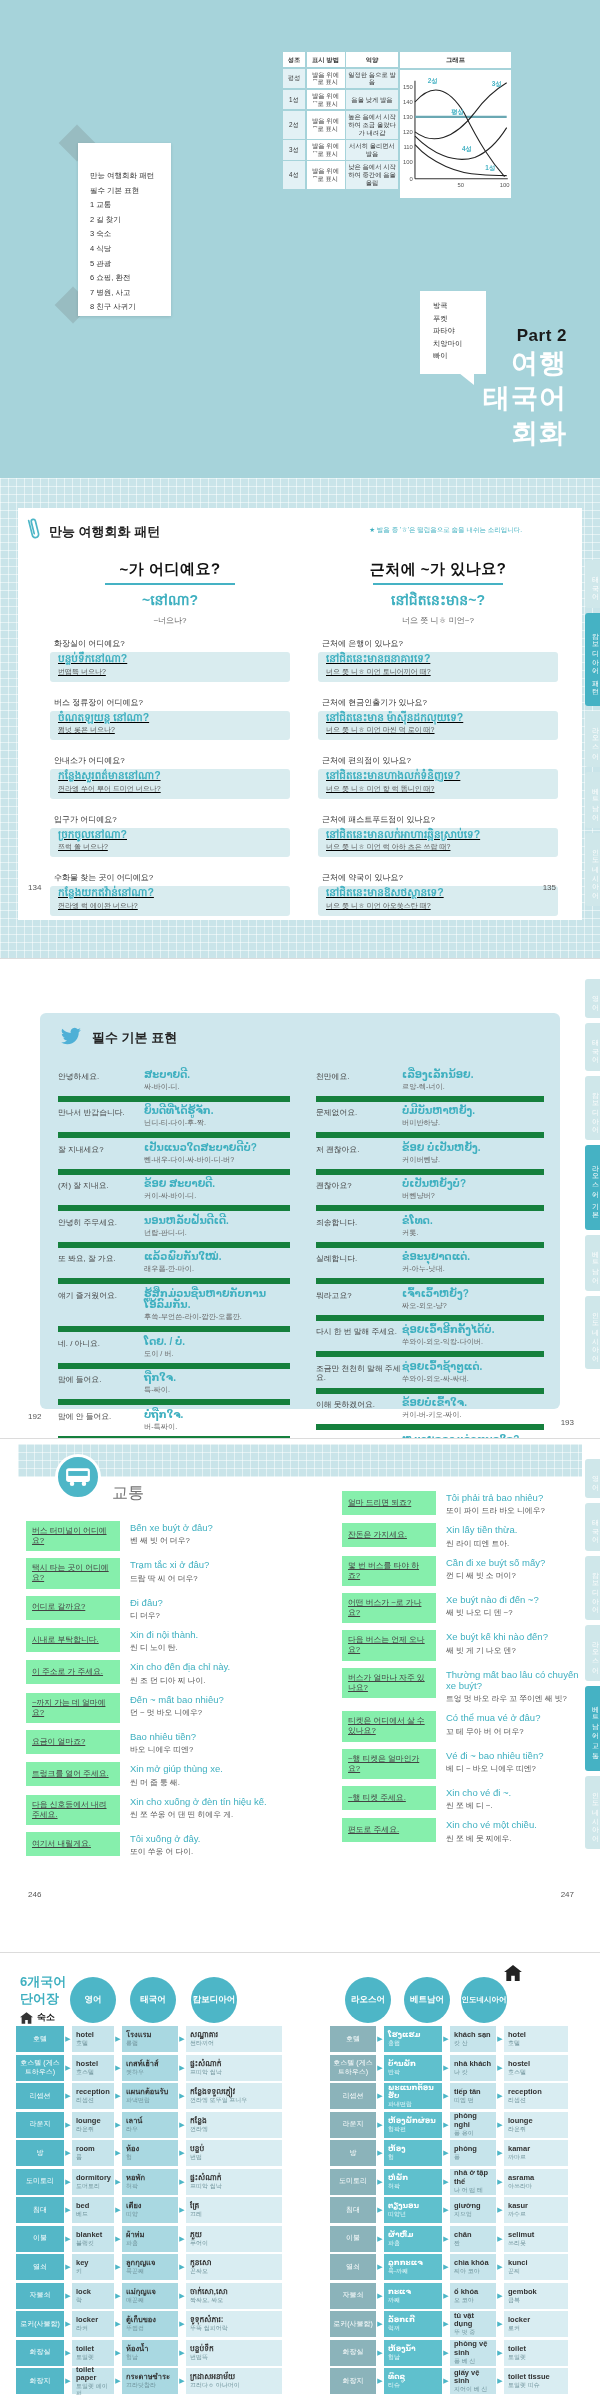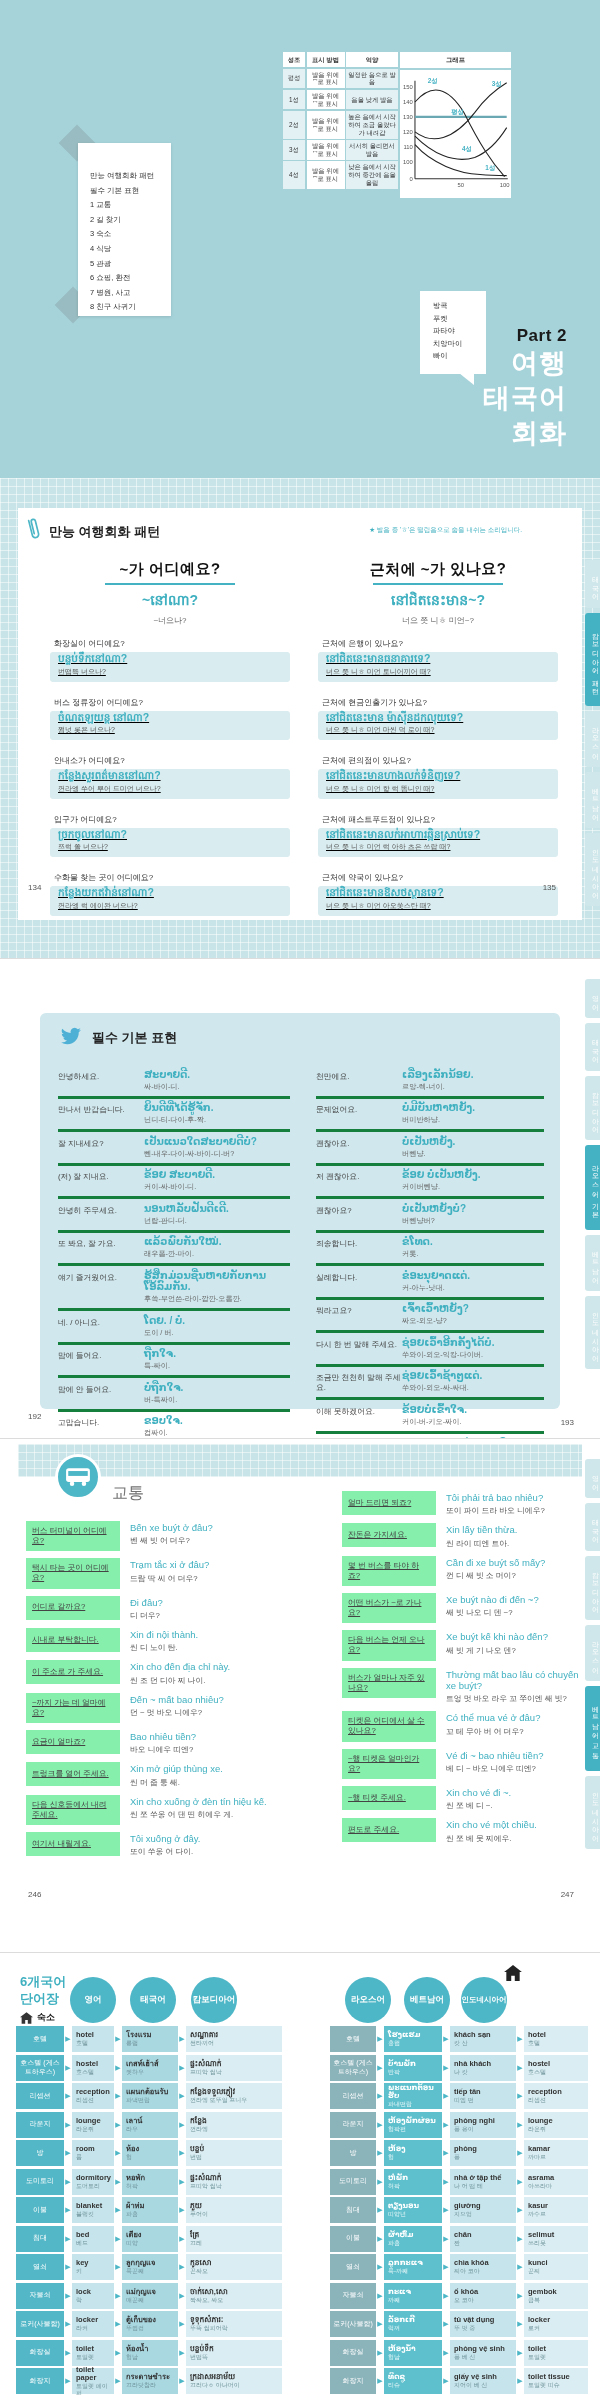--- a/index.html
+++ b/index.html
@@ -62,21 +62,21 @@
   #s2 .tabs{top:82px;}
 
   
   #s3{top:958px;height:480px;background:#fff;border-top:1px solid #dcdcdc;}
   #s3-panel{position:absolute;left:40px;top:54px;width:520px;height:396px;background:#cfe7ed;border-radius:6px;}
   #s3-head{position:absolute;left:20px;top:14px;display:flex;align-items:center;}
   #s3-title{font-size:13px;font-weight:800;color:#222;margin-left:10px;}
   .bcol{position:absolute;top:52px;}
   #s3-col-l{left:18px;width:232px;}
   #s3-col-r{left:276px;width:228px;}
-  .b-row{display:flex;border-bottom:3px solid #15803d;padding:3.5px 0 4px;}
+  .b-row{display:flex;border-bottom:6px solid #15803d;padding:3.5px 0 4px;}
   .b-row:last-child{border-bottom:none;}
   .b-ko{width:86px;font-size:7.8px;color:#444;padding-top:3px;flex-shrink:0;line-height:1.25;}
   .b-native{font-size:10px;font-weight:bold;color:#3fb0c0;line-height:1.15;}
   .b-pron{font-size:7.2px;color:#666;margin-top:1.5px;}
   #s3-pn-l{left:28px;bottom:18px;}
   #s3-pn-r{right:26px;bottom:12px;}
   #s3 .tabs{top:20px;}
 
   
   #s4{top:1438px;height:480px;background:#fff;border-top:1px solid #dcdcdc;}
@@ -112,21 +112,21 @@
   .v-arrow{width:8px;display:flex;align-items:center;justify-content:center;color:#4db6c7;font-size:7px;}
   .v-cell{display:flex;flex-direction:column;justify-content:center;padding:1px 4px;box-sizing:border-box;}
   .v-word{font-size:7.5px;font-weight:bold;color:#333;line-height:1.1;}
   .v-pron{font-size:6px;color:#70949c;margin-top:1px;line-height:1.1;}
   #s5-col-l .c0{width:42px;background:#c6e4eb;}
   #s5-col-l .c1{width:56px;background:#a9d8e1;}
   #s5-col-l .c2{width:96px;background:#d9edf2;}
   #s5-col-r .c0{width:58px;background:#5fc0cd;}
   #s5-col-r .c0 .v-word{color:#fff;}
   #s5-col-r .c0 .v-pron{color:#e8f7f9;}
-  #s5-col-r .c1{width:66px;background:#c6e4eb;}
+  #s5-col-r .c1{width:46px;background:#c6e4eb;}
   #s5-col-r .c2{width:64px;background:#d9edf2;}
   #s5-pn-l{left:28px;bottom:14px;}
   #s5-pn-r{right:28px;bottom:22px;}
 </style>
 </head>
 <body>
 
 <section id="hero">
   <div class="corner" id="corner-top"></div>
   <div class="corner" id="corner-bottom"></div>
@@ -417,27 +417,20 @@
           </div>
         </div>
         <div class="b-row">
           <span class="b-ko">문제없어요.</span>
           <div>
             <div class="b-native">ບໍ່ມີບັນຫາຫຍັງ.</div>
             <div class="b-pron">버미반하냥.</div>
           </div>
         </div>
         <div class="b-row">
-          <span class="b-ko">괜찮아요.</span>
-          <div>
-            <div class="b-native">ບໍ່ເປັນຫຍັງ.</div>
-            <div class="b-pron">버뻰냥.</div>
-          </div>
-        </div>
-        <div class="b-row">
           <span class="b-ko">저 괜찮아요.</span>
           <div>
             <div class="b-native">ຂ້ອຍ ບໍ່ເປັນຫຍັງ.</div>
             <div class="b-pron">커이버뻰냥.</div>
           </div>
         </div>
         <div class="b-row">
           <span class="b-ko">괜찮아요?</span>
           <div>
             <div class="b-native">ບໍ່ເປັນຫຍັງບໍ່?</div>
@@ -799,53 +792,53 @@
           <div class="v-word">หอพัก</div>
           <div class="v-pron">허팍</div>
         </div>
         <span class="v-arrow">▶</span>
         <div class="v-cell c2">
           <div class="v-word">ផ្ទះសំណាក់</div>
           <div class="v-pron">프띠악 썸낙</div>
         </div>
       </div>
       <div class="v-row">
+        <div class="v-ko">침대</div>
+        <span class="v-arrow">▶</span>
+        <div class="v-cell c0">
+          <div class="v-word">bed</div>
+          <div class="v-pron">베드</div>
+        </div>
+        <span class="v-arrow">▶</span>
+        <div class="v-cell c1">
+          <div class="v-word">เตียง</div>
+          <div class="v-pron">띠양</div>
+        </div>
+        <span class="v-arrow">▶</span>
+        <div class="v-cell c2">
+          <div class="v-word">គ្រែ</div>
+          <div class="v-pron">끄레</div>
+        </div>
+      </div>
+      <div class="v-row">
         <div class="v-ko">이불</div>
         <span class="v-arrow">▶</span>
         <div class="v-cell c0">
           <div class="v-word">blanket</div>
           <div class="v-pron">블랭킷</div>
         </div>
         <span class="v-arrow">▶</span>
         <div class="v-cell c1">
           <div class="v-word">ผ้าห่ม</div>
           <div class="v-pron">파홈</div>
         </div>
         <span class="v-arrow">▶</span>
         <div class="v-cell c2">
           <div class="v-word">ភួយ</div>
           <div class="v-pron">푸어이</div>
-        </div>
-      </div>
-      <div class="v-row">
-        <div class="v-ko">침대</div>
-        <span class="v-arrow">▶</span>
-        <div class="v-cell c0">
-          <div class="v-word">bed</div>
-          <div class="v-pron">베드</div>
-        </div>
-        <span class="v-arrow">▶</span>
-        <div class="v-cell c1">
-          <div class="v-word">เตียง</div>
-          <div class="v-pron">띠양</div>
-        </div>
-        <span class="v-arrow">▶</span>
-        <div class="v-cell c2">
-          <div class="v-word">គ្រែ</div>
-          <div class="v-pron">끄레</div>
         </div>
       </div>
       <div class="v-row">
         <div class="v-ko">열쇠</div>
         <span class="v-arrow">▶</span>
         <div class="v-cell c0">
           <div class="v-word">key</div>
           <div class="v-pron">키</div>
         </div>
         <span class="v-arrow">▶</span>

